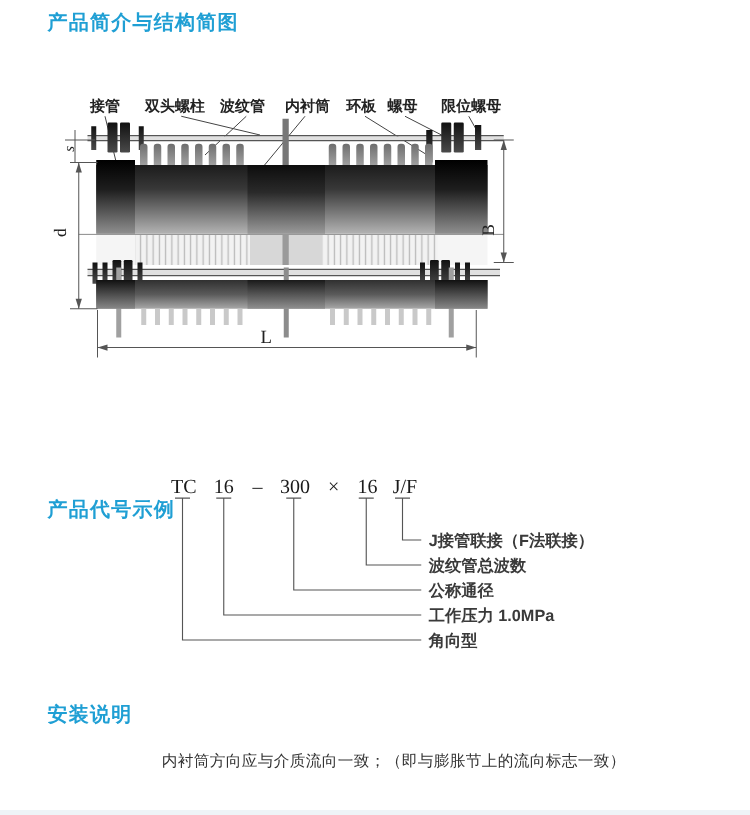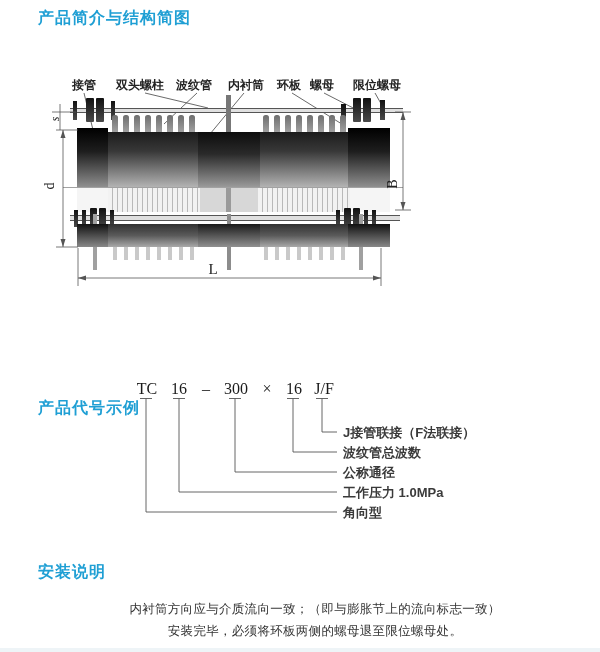--- a/index.html
+++ b/index.html
@@ -269,16 +269,15 @@
     <text class="ann-label" x="228" y="100.5">公称通径</text>
     <text class="ann-label" x="228" y="120.5">工作压力 1.0MPa</text>
     <text class="ann-label" x="228" y="140.5">角向型</text>
   </g>
 </svg>
 
 <h2 class="sec-title" id="title-install">安装说明</h2>
 
 <div id="install-text">
   <p>内衬筒方向应与介质流向一致；（即与膨胀节上的流向标志一致）</p>
-  <p>安装完毕，必须将环板两侧的螺母退至限位螺母处。</p>
 </div>
 
 <div id="bottom-edge"></div>
 
 </body></html>

